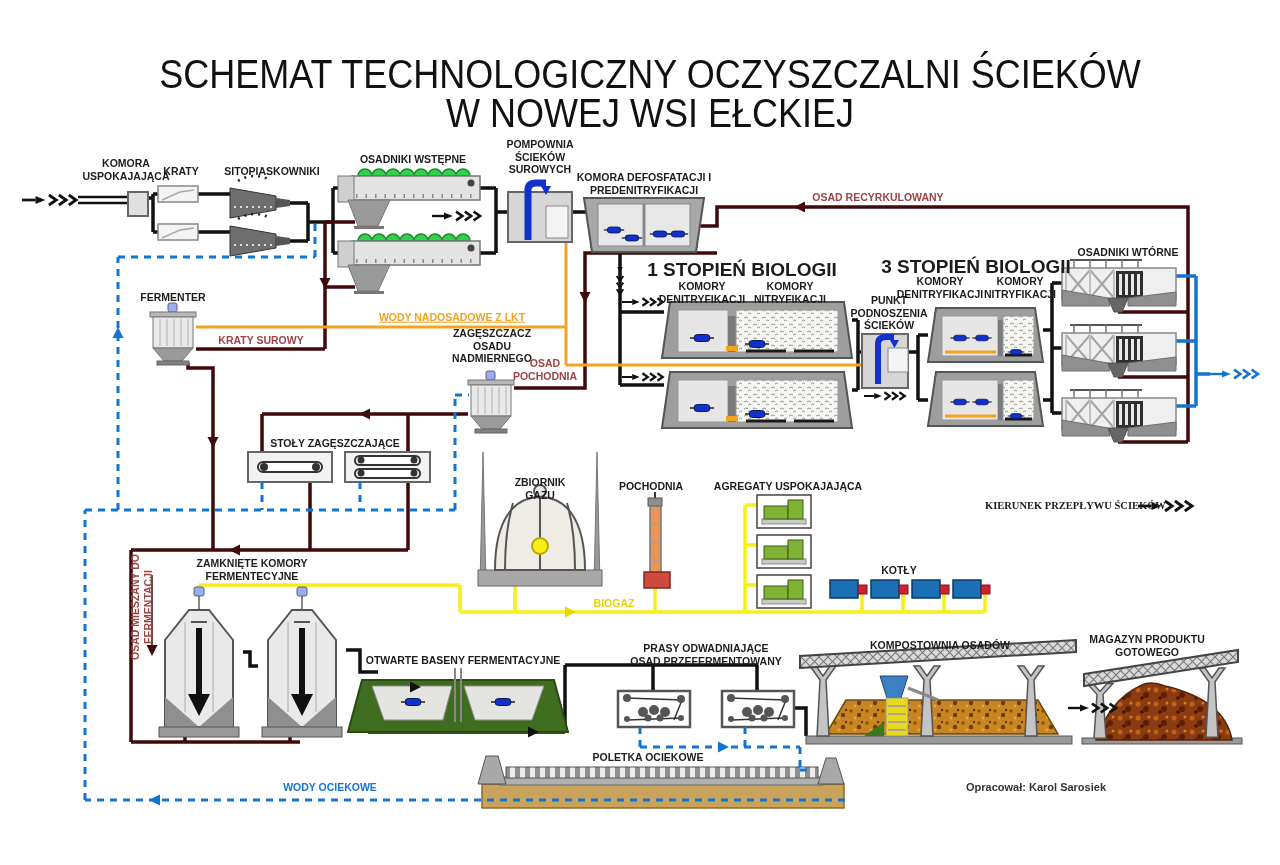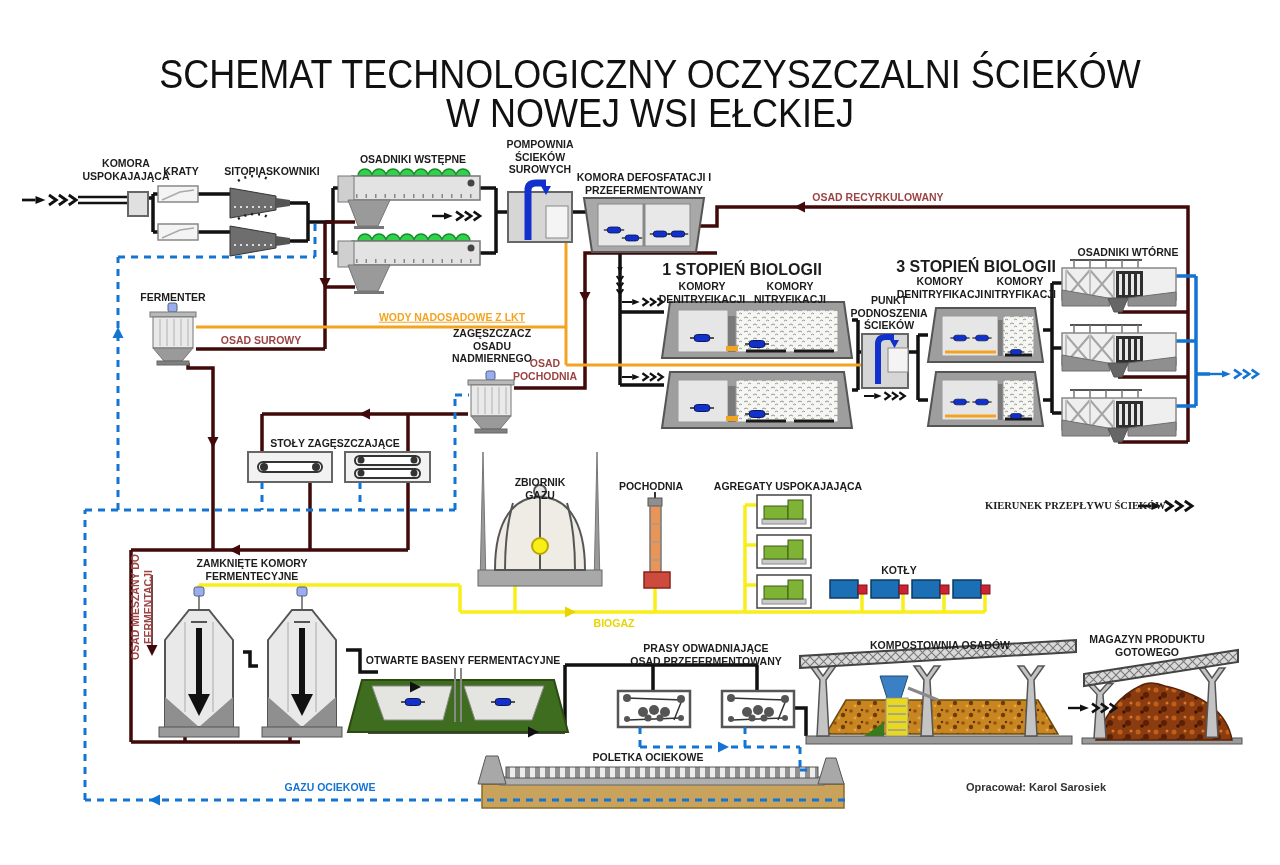--- a/index.html
+++ b/index.html
@@ -2,24 +2,24 @@
 <html><head>
 <meta charset="utf-8">
 <style>
   html,body{margin:0;padding:0;background:#ffffff;}
   .stage{position:relative;width:1280px;height:864px;background:#ffffff;overflow:hidden;
          font-family:"Liberation Sans",sans-serif;}
   .stage svg{position:absolute;left:0;top:0;}
   .lbl{position:absolute;transform:translate(-50%,-50%);
        font:bold 10.5px/1.2 "Liberation Sans",sans-serif;color:#1c1c1c;
        text-align:center;white-space:pre-line;}
-  .lg{font-size:16px;}
+  .lg{font-size:19px;}
   .c-maroon{color:#9c4343;}
   .c-orange{color:#f4a321;text-decoration:underline;}
-  .c-yellow{color:#e8d400;margin-top:20px;}
+  .c-yellow{color:#e8d400;}
   .c-blue{color:#1374d2;}
   .vert{transform:translate(-50%,-50%) rotate(-90deg);}
   .left{transform:translate(0,-50%);font-family:Liberation Serif, serif;}
   .title{position:absolute;left:650px;transform:translate(-50%,-50%) scaleX(.9);
          font:400 40px/1 "Liberation Sans",sans-serif;color:#111;white-space:nowrap;}
   .credit{font:bold 11px "Liberation Sans",sans-serif;color:#333;}
 </style>
 </head>
 <body>
 
@@ -432,38 +432,38 @@
 
 <div class="lbl" style="left:126px;top:170px">KOMORA
 USPOKAJAJĄCA</div>
 <div class="lbl" style="left:181px;top:171px">KRATY</div>
 <div class="lbl" style="left:272px;top:171px">SITOPIASKOWNIKI</div>
 <div class="lbl" style="left:413px;top:159px">OSADNIKI WSTĘPNE</div>
 <div class="lbl" style="left:540px;top:157px">POMPOWNIA
 ŚCIEKÓW
 SUROWYCH</div>
 <div class="lbl" style="left:644px;top:184px">KOMORA DEFOSFATACJI I
-PRZEFERMENTOWANY</div>
+PREDENITRYFIKACJI</div>
 <div class="lbl c-maroon" style="left:878px;top:197px">OSAD RECYRKULOWANY</div>
 <div class="lbl lg" style="left:742px;top:270px">1 STOPIEŃ BIOLOGII</div>
 <div class="lbl" style="left:702px;top:293px">KOMORY
 DENITRYFIKACJI</div>
 <div class="lbl" style="left:790px;top:293px">KOMORY
 NITRYFIKACJI</div>
 <div class="lbl" style="left:889px;top:313px">PUNKT
 PODNOSZENIA
 ŚCIEKÓW</div>
 <div class="lbl lg" style="left:976px;top:267px">3 STOPIEŃ BIOLOGII</div>
 <div class="lbl" style="left:940px;top:288px">KOMORY
 DENITRYFIKACJI</div>
 <div class="lbl" style="left:1020px;top:288px">KOMORY
 NITRYFIKACJI</div>
 <div class="lbl" style="left:1128px;top:252px">OSADNIKI WTÓRNE</div>
 <div class="lbl" style="left:173px;top:297px">FERMENTER</div>
-<div class="lbl c-maroon" style="left:261px;top:340px">OSAD SUROWY</div>
+<div class="lbl c-maroon" style="left:261px;top:340px">KRATY SUROWY</div>
 <div class="lbl c-orange" style="left:452px;top:317px">WODY NADOSADOWE Z LKT</div>
 <div class="lbl" style="left:492px;top:346px">ZAGĘSZCZACZ
 OSADU
 NADMIERNEGO</div>
 <div class="lbl c-maroon" style="left:545px;top:370px">OSAD
 POCHODNIA</div>
 <div class="lbl" style="left:335px;top:443px">STOŁY  ZAGĘSZCZAJĄCE</div>
 <div class="lbl" style="left:540px;top:489px">ZBIORNIK
 GAZU</div>
 <div class="lbl" style="left:651px;top:486px">POCHODNIA</div>
@@ -472,19 +472,19 @@
 <div class="lbl c-yellow" style="left:614px;top:603px">BIOGAZ</div>
 <div class="lbl left" style="left:985px;top:506px">KIERUNEK PRZEPŁYWU ŚCIEKÓW</div>
 <div class="lbl c-maroon vert" style="left:142px;top:607px">OSAD MIESZANY DO
 FERMENTACJI</div>
 <div class="lbl" style="left:252px;top:570px">ZAMKNIĘTE KOMORY
 FERMENTECYJNE</div>
 <div class="lbl" style="left:463px;top:660px">OTWARTE BASENY FERMENTACYJNE</div>
 <div class="lbl" style="left:706px;top:655px">PRASY ODWADNIAJĄCE
 OSAD PRZEFERMENTOWANY</div>
 <div class="lbl" style="left:648px;top:757px">POLETKA OCIEKOWE</div>
-<div class="lbl c-blue" style="left:330px;top:787px">GAZU OCIEKOWE</div>
+<div class="lbl c-blue" style="left:330px;top:787px">WODY OCIEKOWE</div>
 <div class="lbl" style="left:940px;top:645px">KOMPOSTOWNIA OSADÓW</div>
 <div class="lbl" style="left:1147px;top:646px">MAGAZYN PRODUKTU
 GOTOWEGO</div>
 <div class="lbl credit" style="left:1036px;top:787px">Opracował: Karol Sarosiek</div>
 
 </div>
 
 </body></html>

